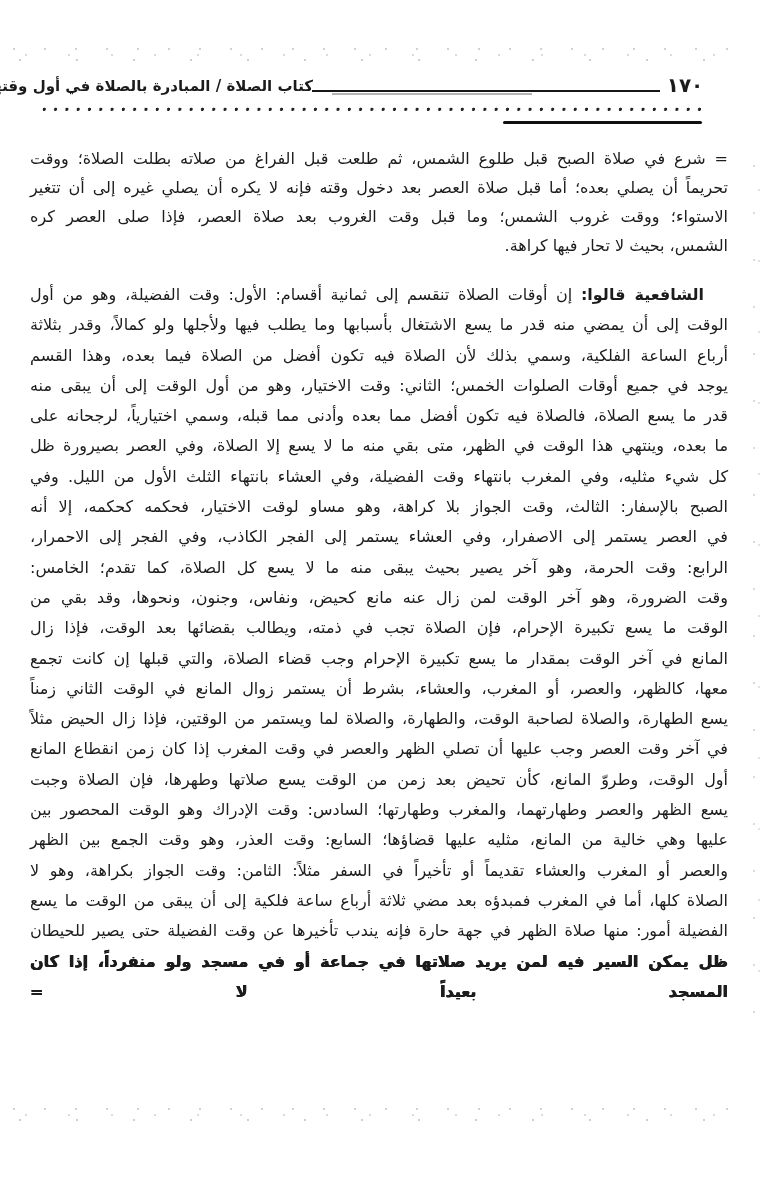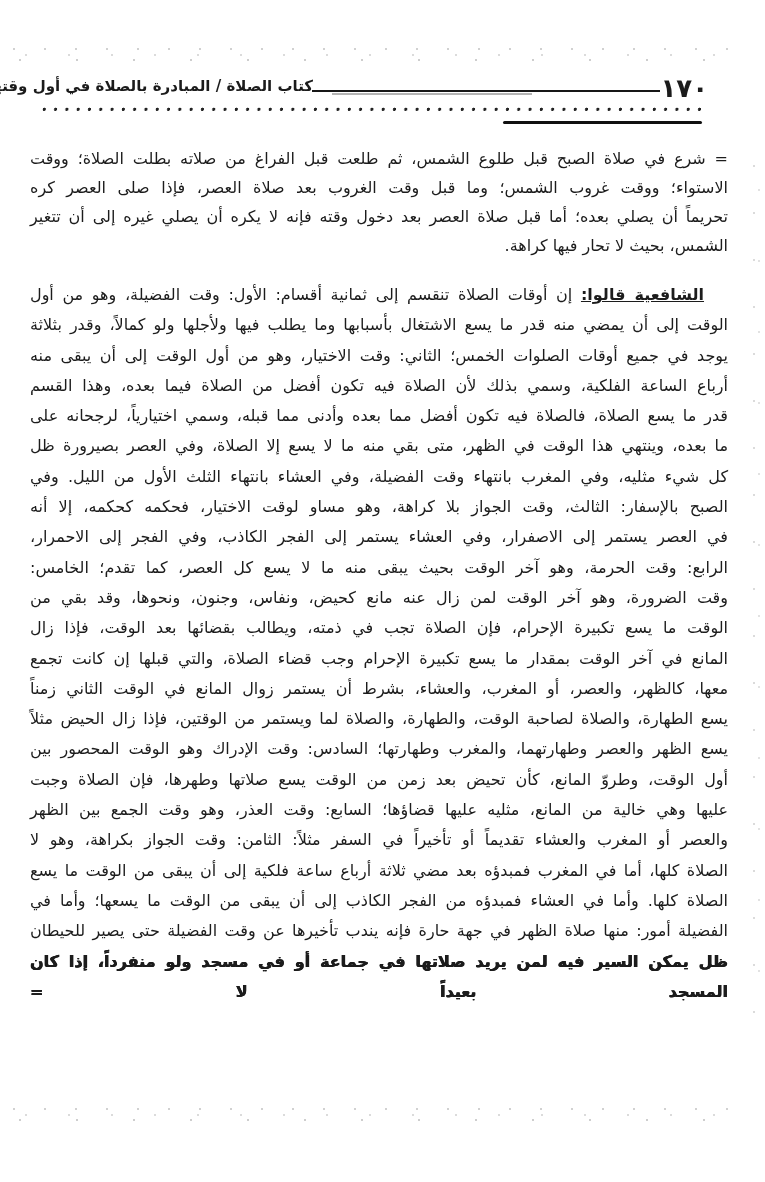--- a/index.html
+++ b/index.html
@@ -17,21 +17,21 @@
     color: #1b1b1b;
     direction: rtl;
   }
 
   
   .hdr-num {
     position: absolute;
     top: 73px;
     left: 662px;
     width: 46px;
-    font-size: 26px;
+    font-size: 20px;
     font-weight: bold;
     text-align: center;
     direction: rtl;
     letter-spacing: 1px;
   }
   .hdr-title {
     position: absolute;
     top: 77px;
     right: 452px;           
     white-space: nowrap;
@@ -88,21 +88,21 @@
   }
   .line {
     text-align: justify;
     text-align-last: justify;
   }
   .para-1 .line { line-height: 29px; }
   .para-2 { margin-top: 20px; }
   .para-2 .line { line-height: 30.3px; }
   .line.lastline { text-align-last: right; }
   .line.firstline-indent { text-indent: 24px; }
-  .lead { font-weight: bold; text-decoration: underline; }
+  .lead { font-weight: bold; }
   .line.dark {
     text-shadow: 0.35px 0 0 #1b1b1b, -0.35px 0 0 #1b1b1b;
     font-weight: bold;
   }
 
   
   .noise {
     position: absolute;
     left: 12px;
     right: 12px;
@@ -143,47 +143,47 @@
     <span class="hdr-title">كتاب الصلاة / المبادرة بالصلاة في أول وقتها</span>
   </header>
 
   <div class="dots"></div>
   <div class="subrule"></div>
 
   <main class="body">
 
     <div class="para para-1">
       <div class="line">= شرع في صلاة الصبح قبل طلوع الشمس، ثم طلعت قبل الفراغ من صلاته بطلت الصلاة؛ ووقت</div>
+      <div class="line">تحريماً أن يصلي بعده؛ أما قبل صلاة العصر بعد دخول وقته فإنه لا يكره أن يصلي غيره إلى أن تتغير</div>
       <div class="line">الاستواء؛ ووقت غروب الشمس؛ وما قبل وقت الغروب بعد صلاة العصر، فإذا صلى العصر كره</div>
-      <div class="line">تحريماً أن يصلي بعده؛ أما قبل صلاة العصر بعد دخول وقته فإنه لا يكره أن يصلي غيره إلى أن تتغير</div>
       <div class="line lastline">الشمس، بحيث لا تحار فيها كراهة.</div>
     </div>
 
     <div class="para para-2">
       <div class="line firstline-indent"><span class="lead">الشافعية قالوا:</span><span> إن أوقات الصلاة تنقسم إلى ثمانية أقسام: الأول: وقت الفضيلة، وهو من أول</span></div>
       <div class="line">الوقت إلى أن يمضي منه قدر ما يسع الاشتغال بأسبابها وما يطلب فيها ولأجلها ولو كمالاً، وقدر بثلاثة</div>
+      <div class="line">أرباع الساعة الفلكية، وسمي بذلك لأن الصلاة فيه تكون أفضل من الصلاة فيما بعده، وهذا القسم</div>
       <div class="line">يوجد في جميع أوقات الصلوات الخمس؛ الثاني: وقت الاختيار، وهو من أول الوقت إلى أن يبقى منه</div>
-      <div class="line">أرباع الساعة الفلكية، وسمي بذلك لأن الصلاة فيه تكون أفضل من الصلاة فيما بعده، وهذا القسم</div>
       <div class="line">قدر ما يسع الصلاة، فالصلاة فيه تكون أفضل مما بعده وأدنى مما قبله، وسمي اختيارياً، لرجحانه على</div>
       <div class="line">ما بعده، وينتهي هذا الوقت في الظهر، متى بقي منه ما لا يسع إلا الصلاة، وفي العصر بصيرورة ظل</div>
       <div class="line">كل شيء مثليه، وفي المغرب بانتهاء وقت الفضيلة، وفي العشاء بانتهاء الثلث الأول من الليل. وفي</div>
       <div class="line">الصبح بالإسفار: الثالث، وقت الجواز بلا كراهة، وهو مساو لوقت الاختيار، فحكمه كحكمه، إلا أنه</div>
       <div class="line">في العصر يستمر إلى الاصفرار، وفي العشاء يستمر إلى الفجر الكاذب، وفي الفجر إلى الاحمرار،</div>
-      <div class="line">الرابع: وقت الحرمة، وهو آخر الوقت بحيث يبقى منه ما لا يسع كل العصر، كما تقدم؛ الخامس:</div>
+      <div class="line">الرابع: وقت الحرمة، وهو آخر يصير بحيث يبقى منه ما لا يسع كل الصلاة، كما تقدم؛ الخامس:</div>
       <div class="line">وقت الضرورة، وهو آخر الوقت لمن زال عنه مانع كحيض، ونفاس، وجنون، ونحوها، وقد بقي من</div>
       <div class="line">الوقت ما يسع تكبيرة الإحرام، فإن الصلاة تجب في ذمته، ويطالب بقضائها بعد الوقت، فإذا زال</div>
       <div class="line">المانع في آخر الوقت بمقدار ما يسع تكبيرة الإحرام وجب قضاء الصلاة، والتي قبلها إن كانت تجمع</div>
       <div class="line">معها، كالظهر، والعصر، أو المغرب، والعشاء، بشرط أن يستمر زوال المانع في الوقت الثاني زمناً</div>
       <div class="line">يسع الطهارة، والصلاة لصاحبة الوقت، والطهارة، والصلاة لما ويستمر من الوقتين، فإذا زال الحيض مثلاً</div>
+      <div class="line">في آخر وقت العصر وجب عليها أن تصلي الظهر والعصر في وقت المغرب إذا كان زمن انقطاع المانع</div>
+      <div class="line">أول الوقت، وطروّ المانع، كأن تحيض بعد زمن من الوقت يسع صلاتها وطهرها، فإن الصلاة وجبت</div>
       <div class="line">يسع الظهر والعصر وطهارتهما، والمغرب وطهارتها؛ السادس: وقت الإدراك وهو الوقت المحصور بين</div>
-      <div class="line">أول الوقت، وطروّ المانع، كأن تحيض بعد زمن من الوقت يسع صلاتها وطهرها، فإن الصلاة وجبت</div>
       <div class="line">عليها وهي خالية من المانع، مثليه عليها قضاؤها؛ السابع: وقت العذر، وهو وقت الجمع بين الظهر</div>
       <div class="line">والعصر أو المغرب والعشاء تقديماً أو تأخيراً في السفر مثلاً: الثامن: وقت الجواز بكراهة، وهو لا</div>
       <div class="line">الصلاة كلها، أما في المغرب فمبدؤه بعد مضي ثلاثة أرباع ساعة فلكية إلى أن يبقى من الوقت ما يسع</div>
-      <div class="line">الصلاة كلها. وأما في العشاء فمبدؤه من الفجر الكاذب إلى أن يبقى من الوقت ما يسعها؛ وأما في</div>
       <div class="line">الفضيلة أمور: منها صلاة الظهر في جهة حارة فإنه يندب تأخيرها عن وقت الفضيلة حتى يصير للحيطان</div>
       <div class="line dark">ظل يمكن السير فيه لمن يريد صلاتها في جماعة أو في مسجد ولو منفرداً، إذا كان المسجد بعيداً لا =</div>
     </div>
 
   </main>
 
   <div class="noise noise-bottom"></div>
   <div class="noise-right"></div>
 
 </div>

